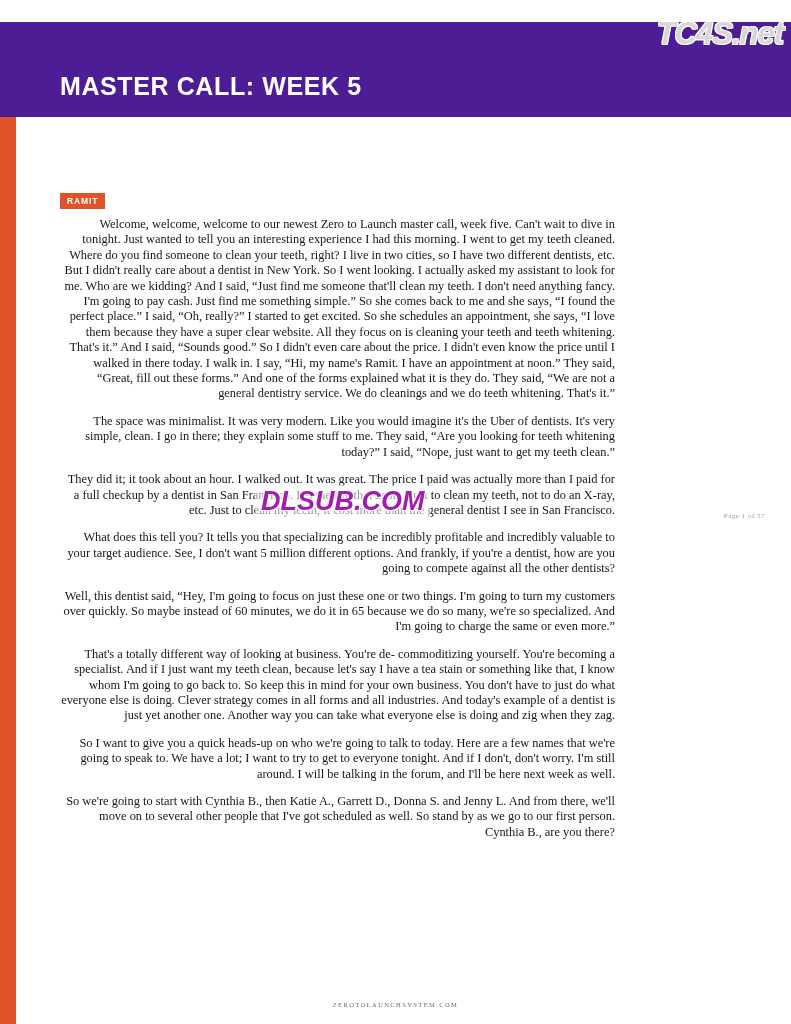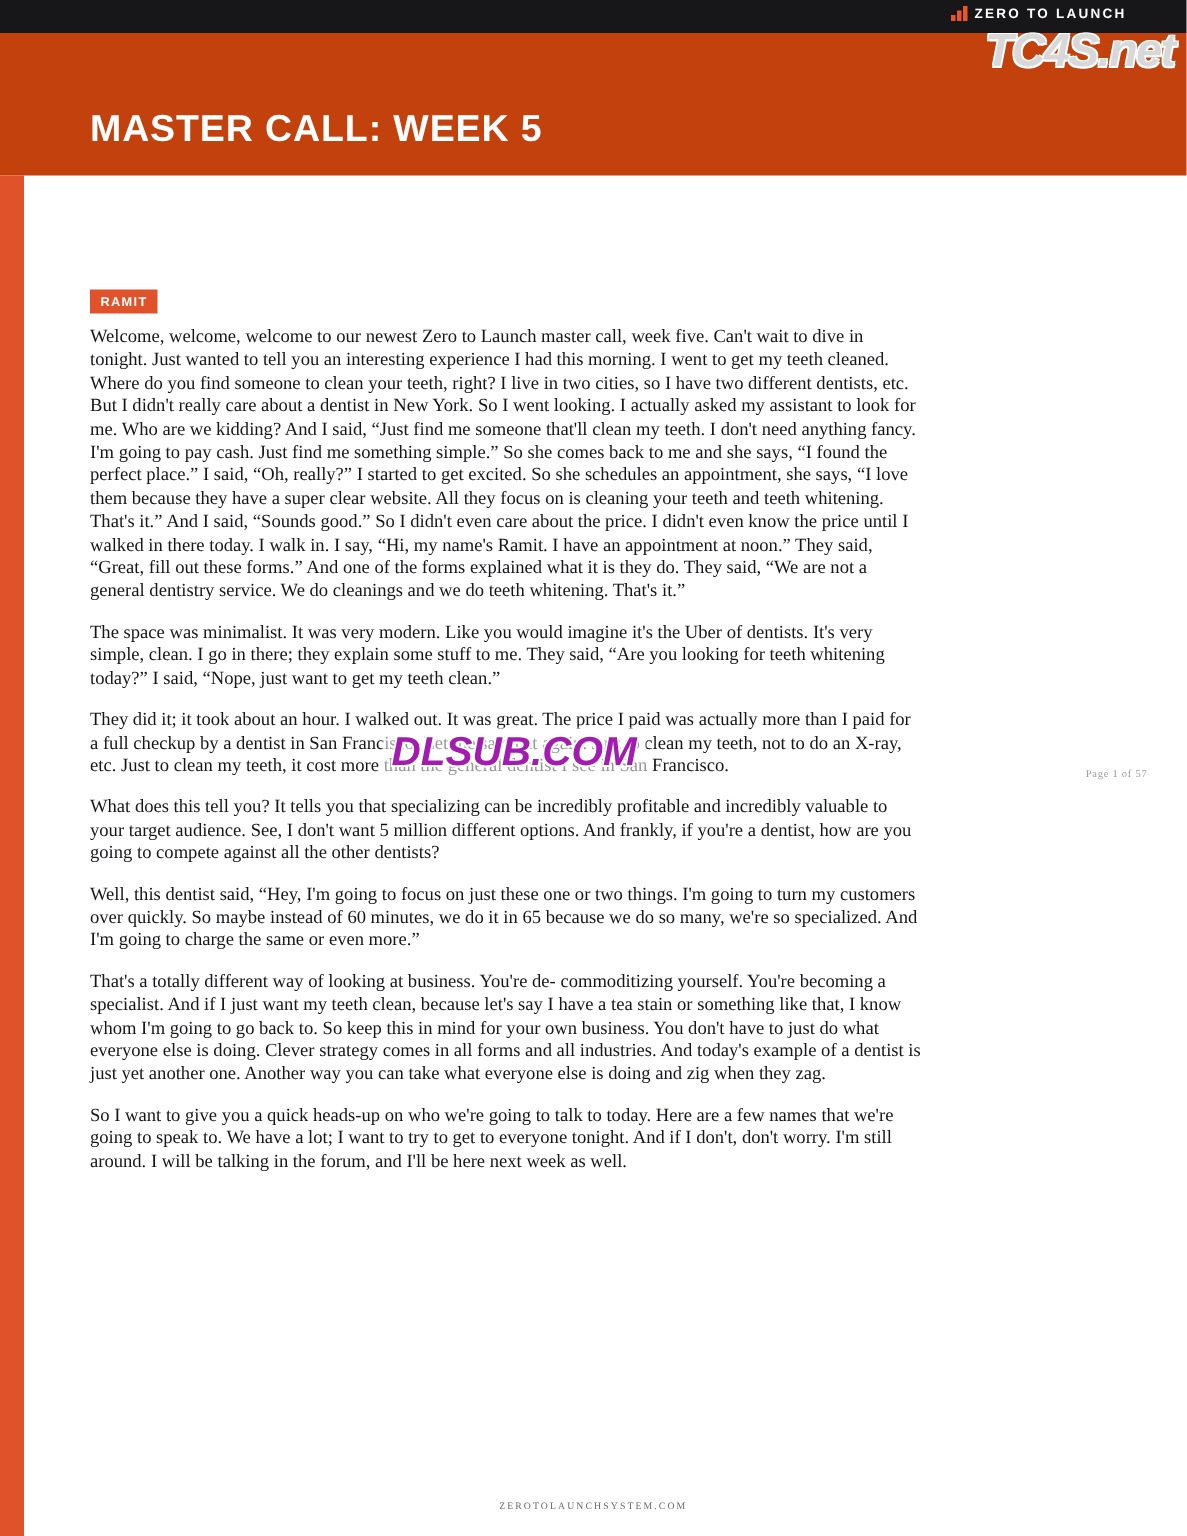--- a/index.html
+++ b/index.html
@@ -60,21 +60,21 @@
   .logo-bars i:nth-child(1) { height: 4px; }
   .logo-bars i:nth-child(2) { height: 7px; }
   .logo-bars i:nth-child(3) { height: 10px; }
 
   
   .banner {
     position: absolute;
     left: 0; top: 22px;
     width: 791px;
     height: 95px;
-    background: #c2410c;
+    background: #4c1d95;
   }
   .banner-title {
     position: absolute;
     left: 60px;
     top: 50px;
     color: #ffffff;
     font-family: "Liberation Sans", sans-serif;
     font-weight: bold;
     font-size: 25px;
     letter-spacing: 0.6px;
@@ -107,21 +107,21 @@
     letter-spacing: 0.9px;
     padding: 3px 7px 3px 7px;
     margin-bottom: 8px;
     margin-top: 47px;
   }
   p.para {
     margin: 0 0 12px 0;
     font-size: 12.4px;
     line-height: 15.4px;
     color: #15161a;
-    text-align: left;
+    text-align: right;
   }
 
   
   .footer {
     position: absolute;
     left: 0;
     bottom: 16px;
     width: 791px;
     text-align: center;
     font-family: "Liberation Serif", serif;
@@ -186,46 +186,37 @@
       -1px  1px 0 #ffffff,
        1px  1px 0 #ffffff,
        0 0 3px #ffffff;
   }
 </style>
 </head>
 <body>
 
 <div class="page">
 
-  <div class="topbar">
-    <div class="logo-wrap">
-      <span class="logo-bars">
-          <i></i>
-          <i></i>
-          <i></i>
-        </span>
-      <span>ZERO TO LAUNCH</span>
-    </div>
-  </div>
 
   <div class="banner">
     <div class="banner-title">MASTER CALL: WEEK 5</div>
   </div>
 
   <div class="left-rail"></div>
 
   <div class="content">
     <div class="speaker-tag">RAMIT</div>
     <p class="para">Welcome, welcome, welcome to our newest Zero to Launch master call, week five. Can't wait to dive in tonight. Just wanted to tell you an interesting experience I had this morning. I went to get my teeth cleaned. Where do you find someone to clean your teeth, right? I live in two cities, so I have two different dentists, etc. But I didn't really care about a dentist in New York. So I went looking. I actually asked my assistant to look for me. Who are we kidding? And I said, “Just find me someone that'll clean my teeth. I don't need anything fancy. I'm going to pay cash. Just find me something simple.” So she comes back to me and she says, “I found the perfect place.” I said, “Oh, really?” I started to get excited. So she schedules an appointment, she says, “I love them because they have a super clear website. All they focus on is cleaning your teeth and teeth whitening. That's it.” And I said, “Sounds good.” So I didn't even care about the price. I didn't even know the price until I walked in there today. I walk in. I say, “Hi, my name's Ramit. I have an appointment at noon.” They said, “Great, fill out these forms.” And one of the forms explained what it is they do. They said, “We are not a general dentistry service. We do cleanings and we do teeth whitening. That's it.”</p>
     <p class="para">The space was minimalist. It was very modern. Like you would imagine it's the Uber of dentists. It's very simple, clean. I go in there; they explain some stuff to me. They said, “Are you looking for teeth whitening today?” I said, “Nope, just want to get my teeth clean.”</p>
     <p class="para">They did it; it took about an hour. I walked out. It was great. The price I paid was actually more than I paid for a full checkup by a dentist in San Francisco. Let me say that again. Just to clean my teeth, not to do an X-ray, etc. Just to clean my teeth, it cost more than the general dentist I see in San Francisco.</p>
     <p class="para">What does this tell you? It tells you that specializing can be incredibly profitable and incredibly valuable to your target audience. See, I don't want 5 million different options. And frankly, if you're a dentist, how are you going to compete against all the other dentists?</p>
     <p class="para">Well, this dentist said, “Hey, I'm going to focus on just these one or two things. I'm going to turn my customers over quickly. So maybe instead of 60 minutes, we do it in 65 because we do so many, we're so specialized. And I'm going to charge the same or even more.”</p>
     <p class="para">That's a totally different way of looking at business. You're de- commoditizing yourself. You're becoming a specialist. And if I just want my teeth clean, because let's say I have a tea stain or something like that, I know whom I'm going to go back to. So keep this in mind for your own business. You don't have to just do what everyone else is doing. Clever strategy comes in all forms and all industries. And today's example of a dentist is just yet another one. Another way you can take what everyone else is doing and zig when they zag.</p>
     <p class="para">So I want to give you a quick heads-up on who we're going to talk to today. Here are a few names that we're going to speak to. We have a lot; I want to try to get to everyone tonight. And if I don't, don't worry. I'm still around. I will be talking in the forum, and I'll be here next week as well.</p>
+    <p class="para">So we're going to start with Cynthia B., then Katie A., Garrett D., Donna S. and Jenny L. And from there, we'll move on to several other people that I've got scheduled as well. So stand by as we go to our first person. Cynthia B., are you there?</p>
   </div>
 
   <div class="page-number">Page 1 of 57</div>
 
   <div class="footer">ZEROTOLAUNCHSYSTEM.COM</div>
 
   <div class="wm wm-tc4s">TC4S.net</div>
   <div class="wm wm-dlsub">DLSUB.COM</div>
 
 </div>

